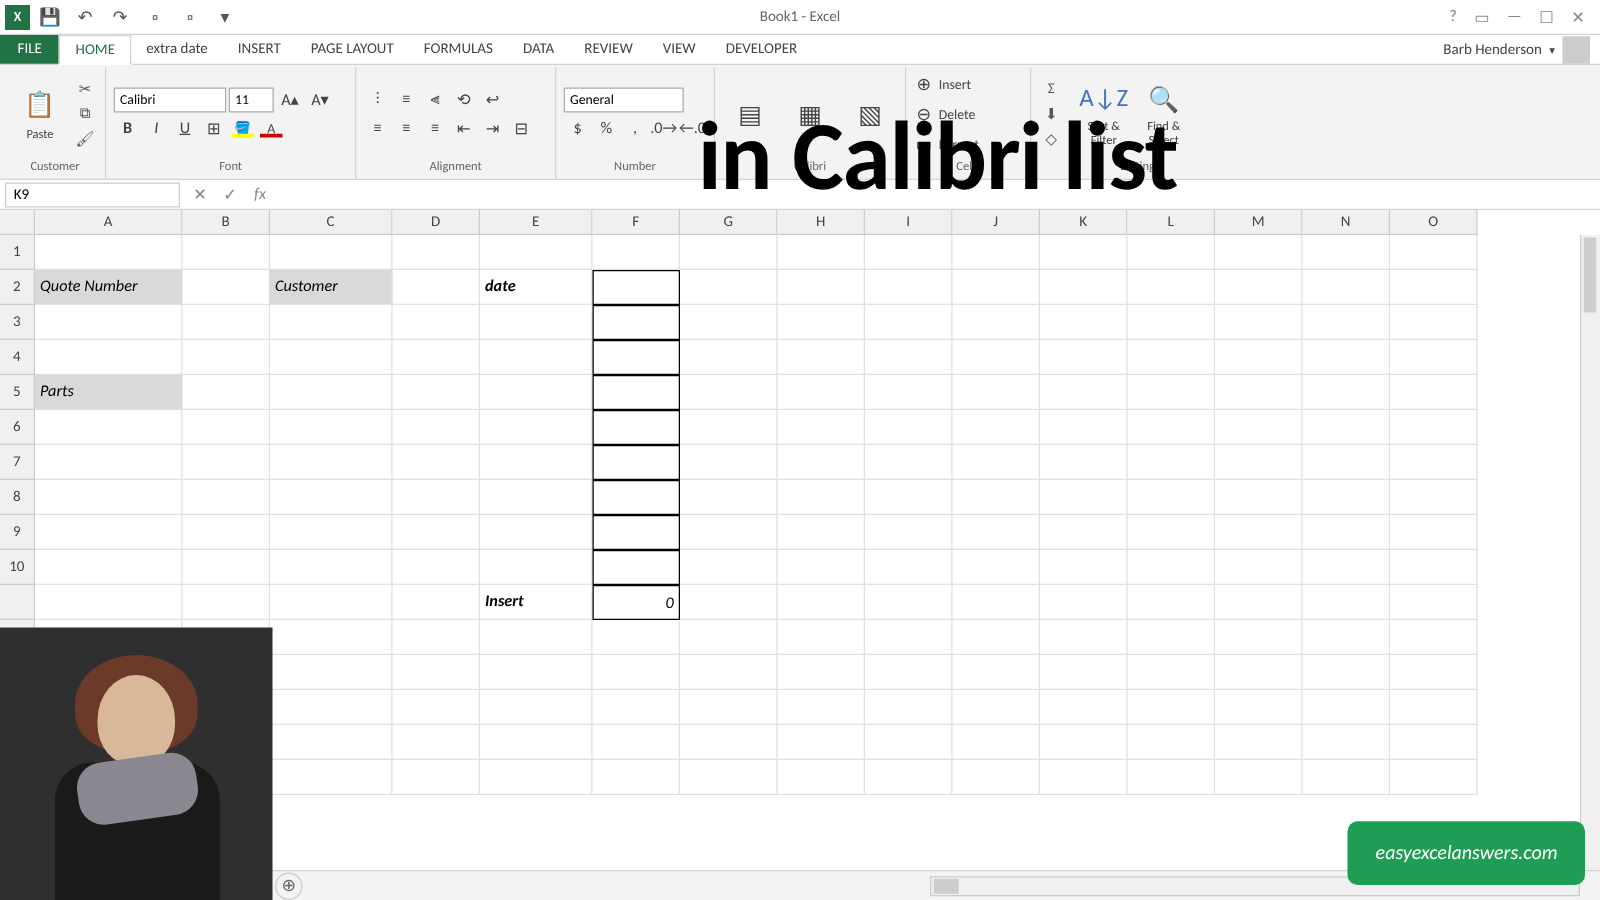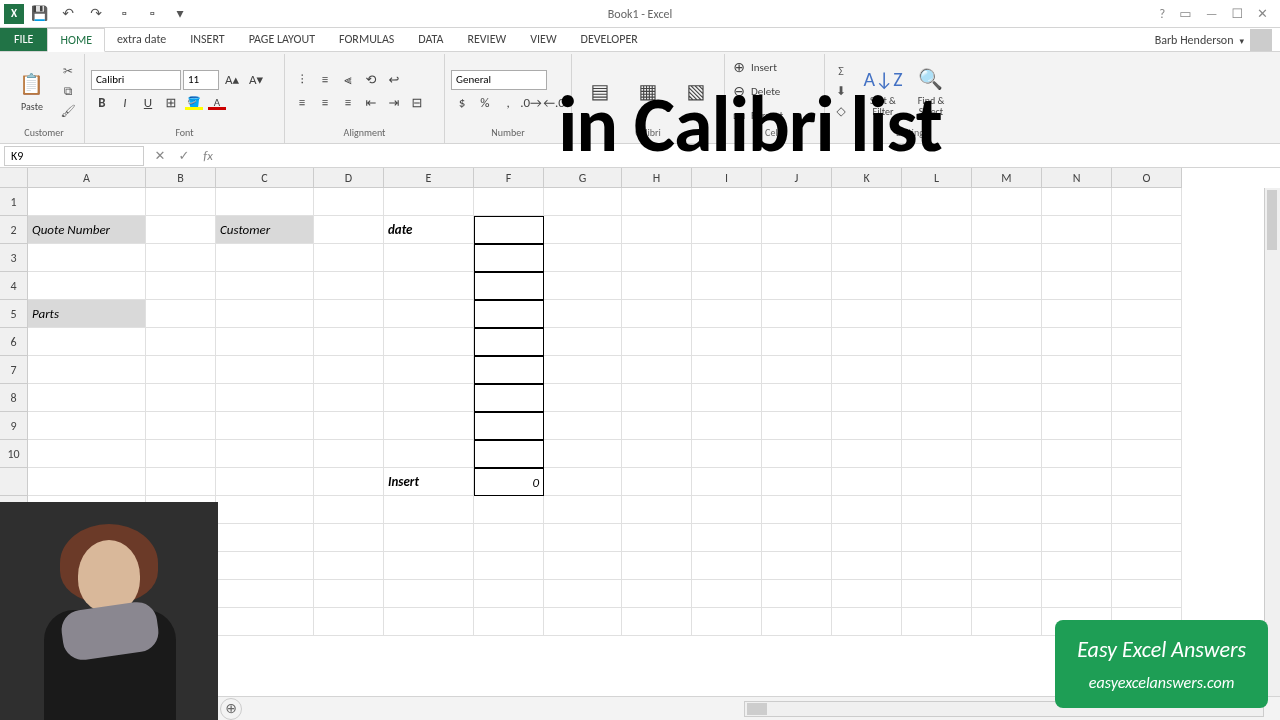--- a/index.html
+++ b/index.html
@@ -603,15 +603,14 @@
 <div class="overlay-title">
   <div style="margin-top:20px">in Calibri list</div>
 </div>
 <div class="photo">
   <div class="hair"></div>
     <div class="head"></div>
     <div class="body"></div>
     <div class="scarf"></div>
 </div>
 <div class="badge">
-  <div class="line1">Easy Excel Answers</div>
   <div class="line2">easyexcelanswers.com</div>
 </div>
 
 </body></html>

